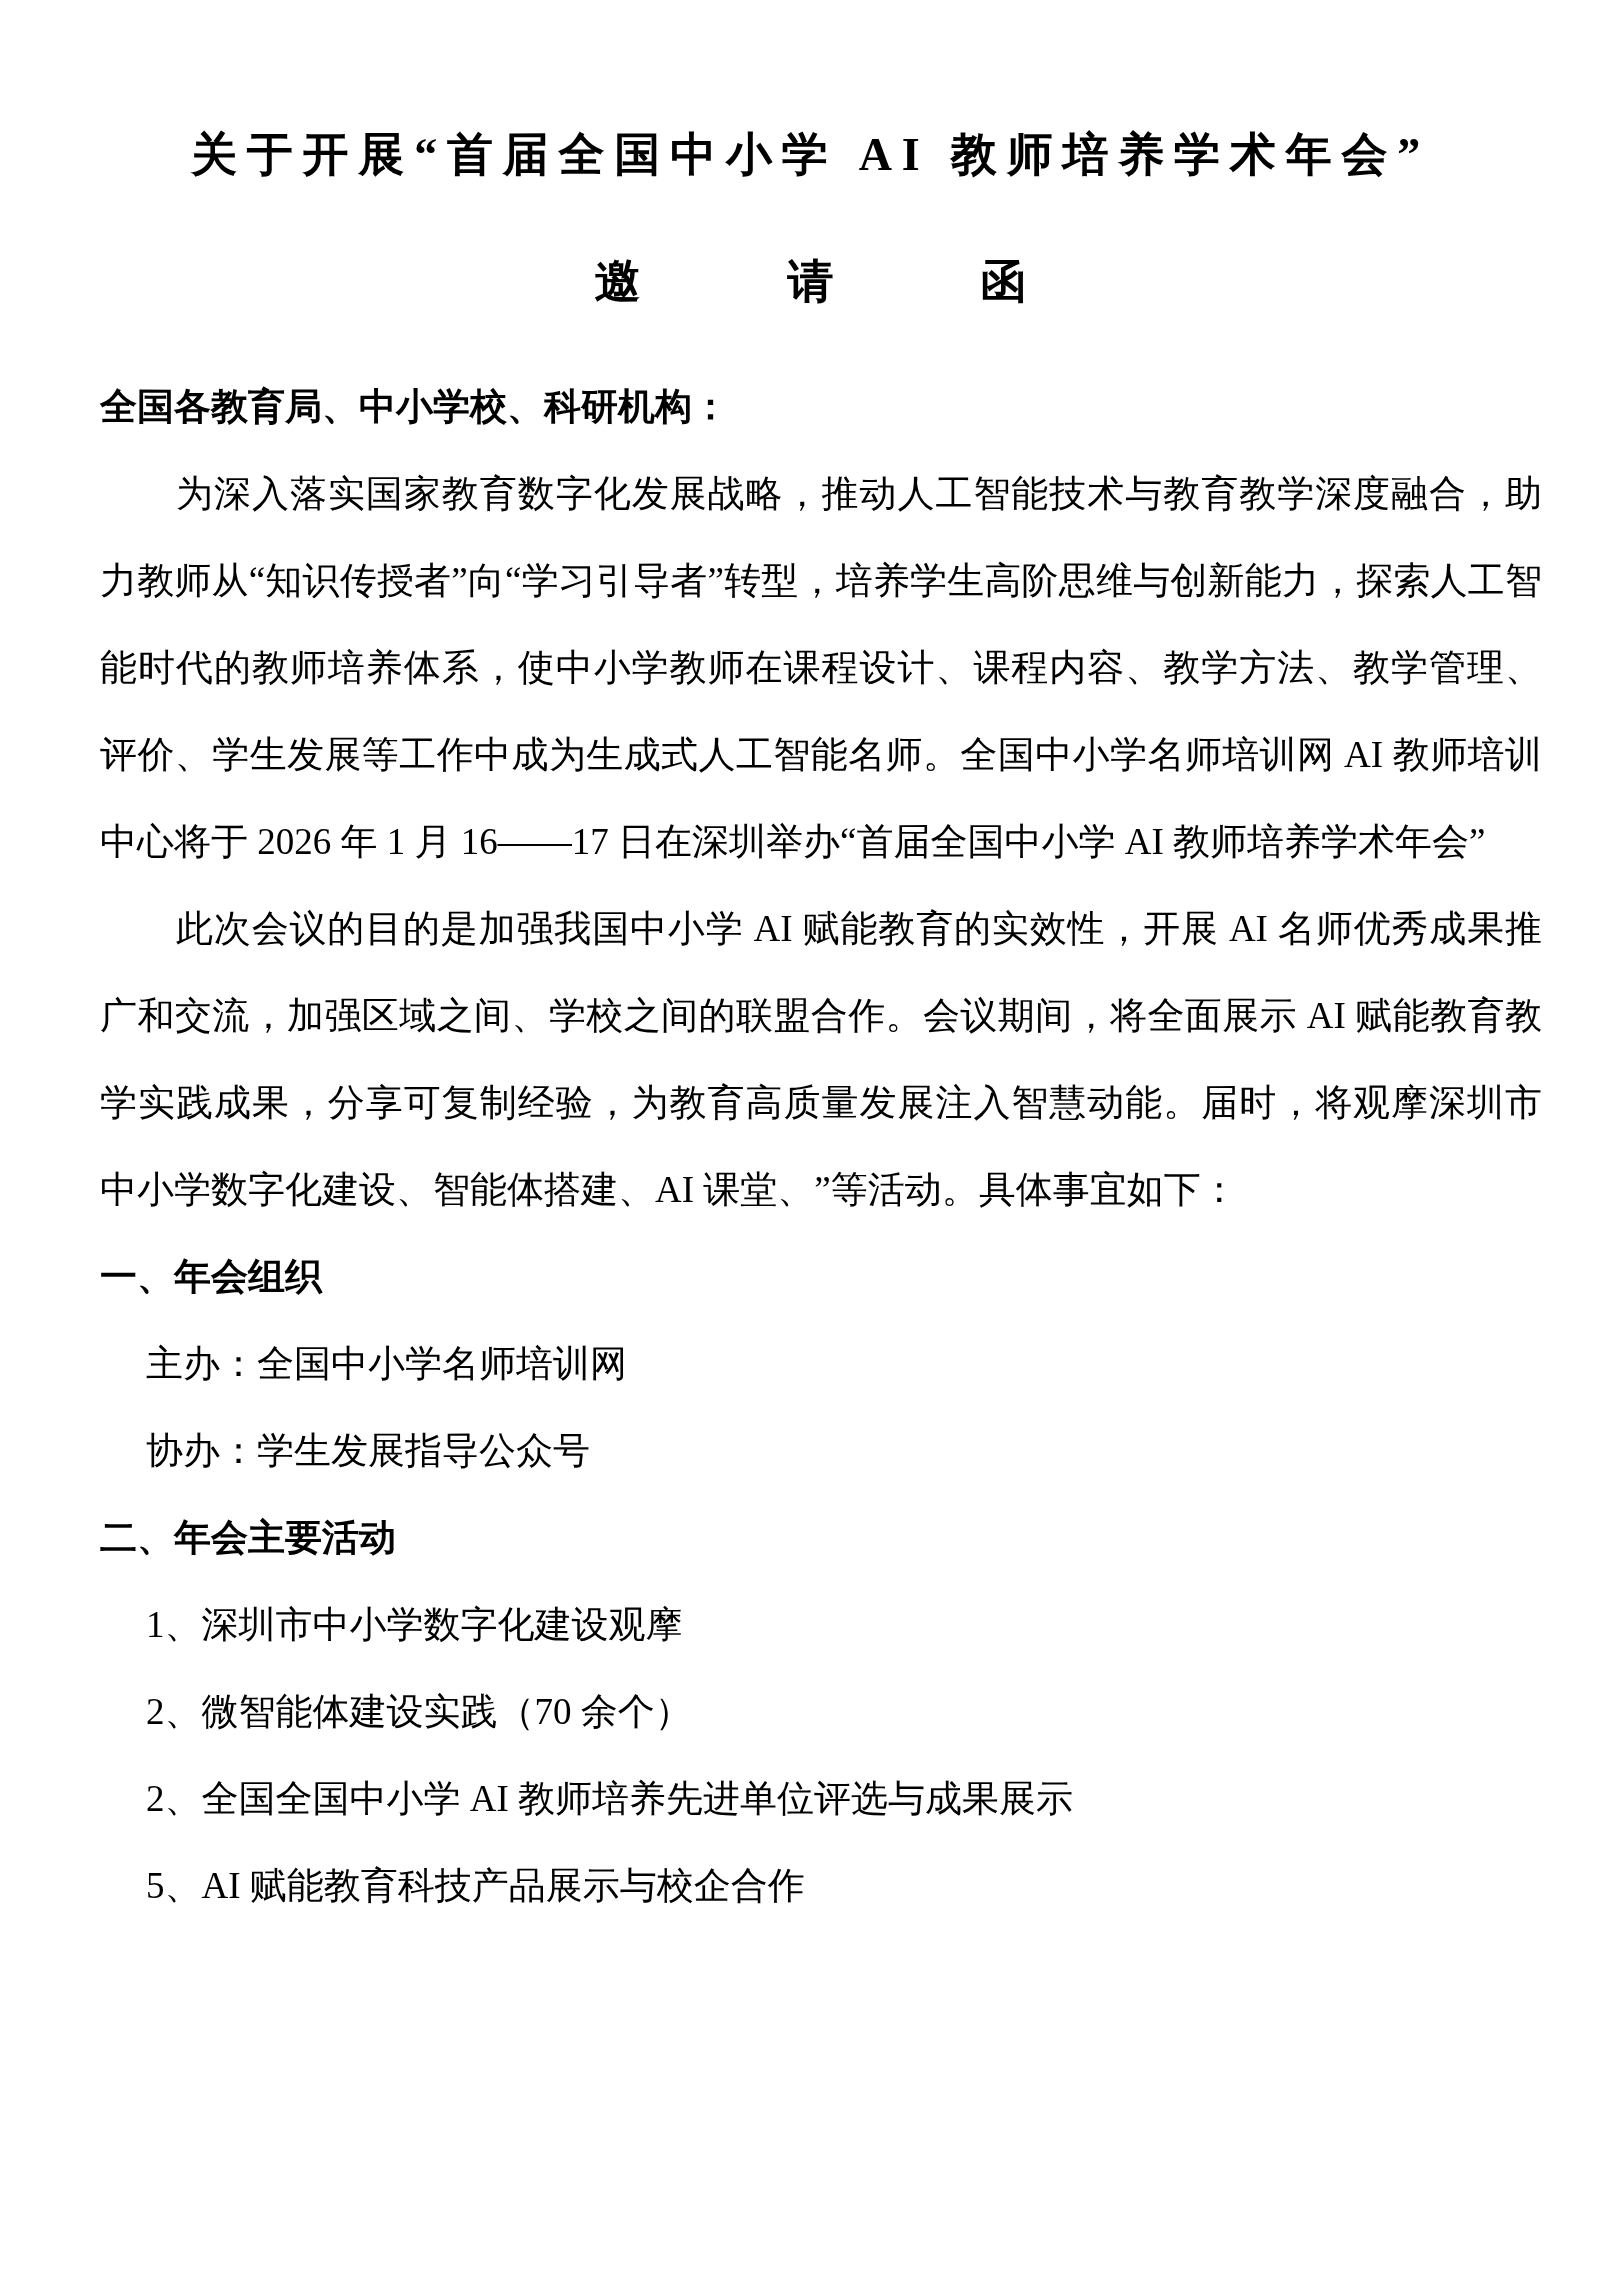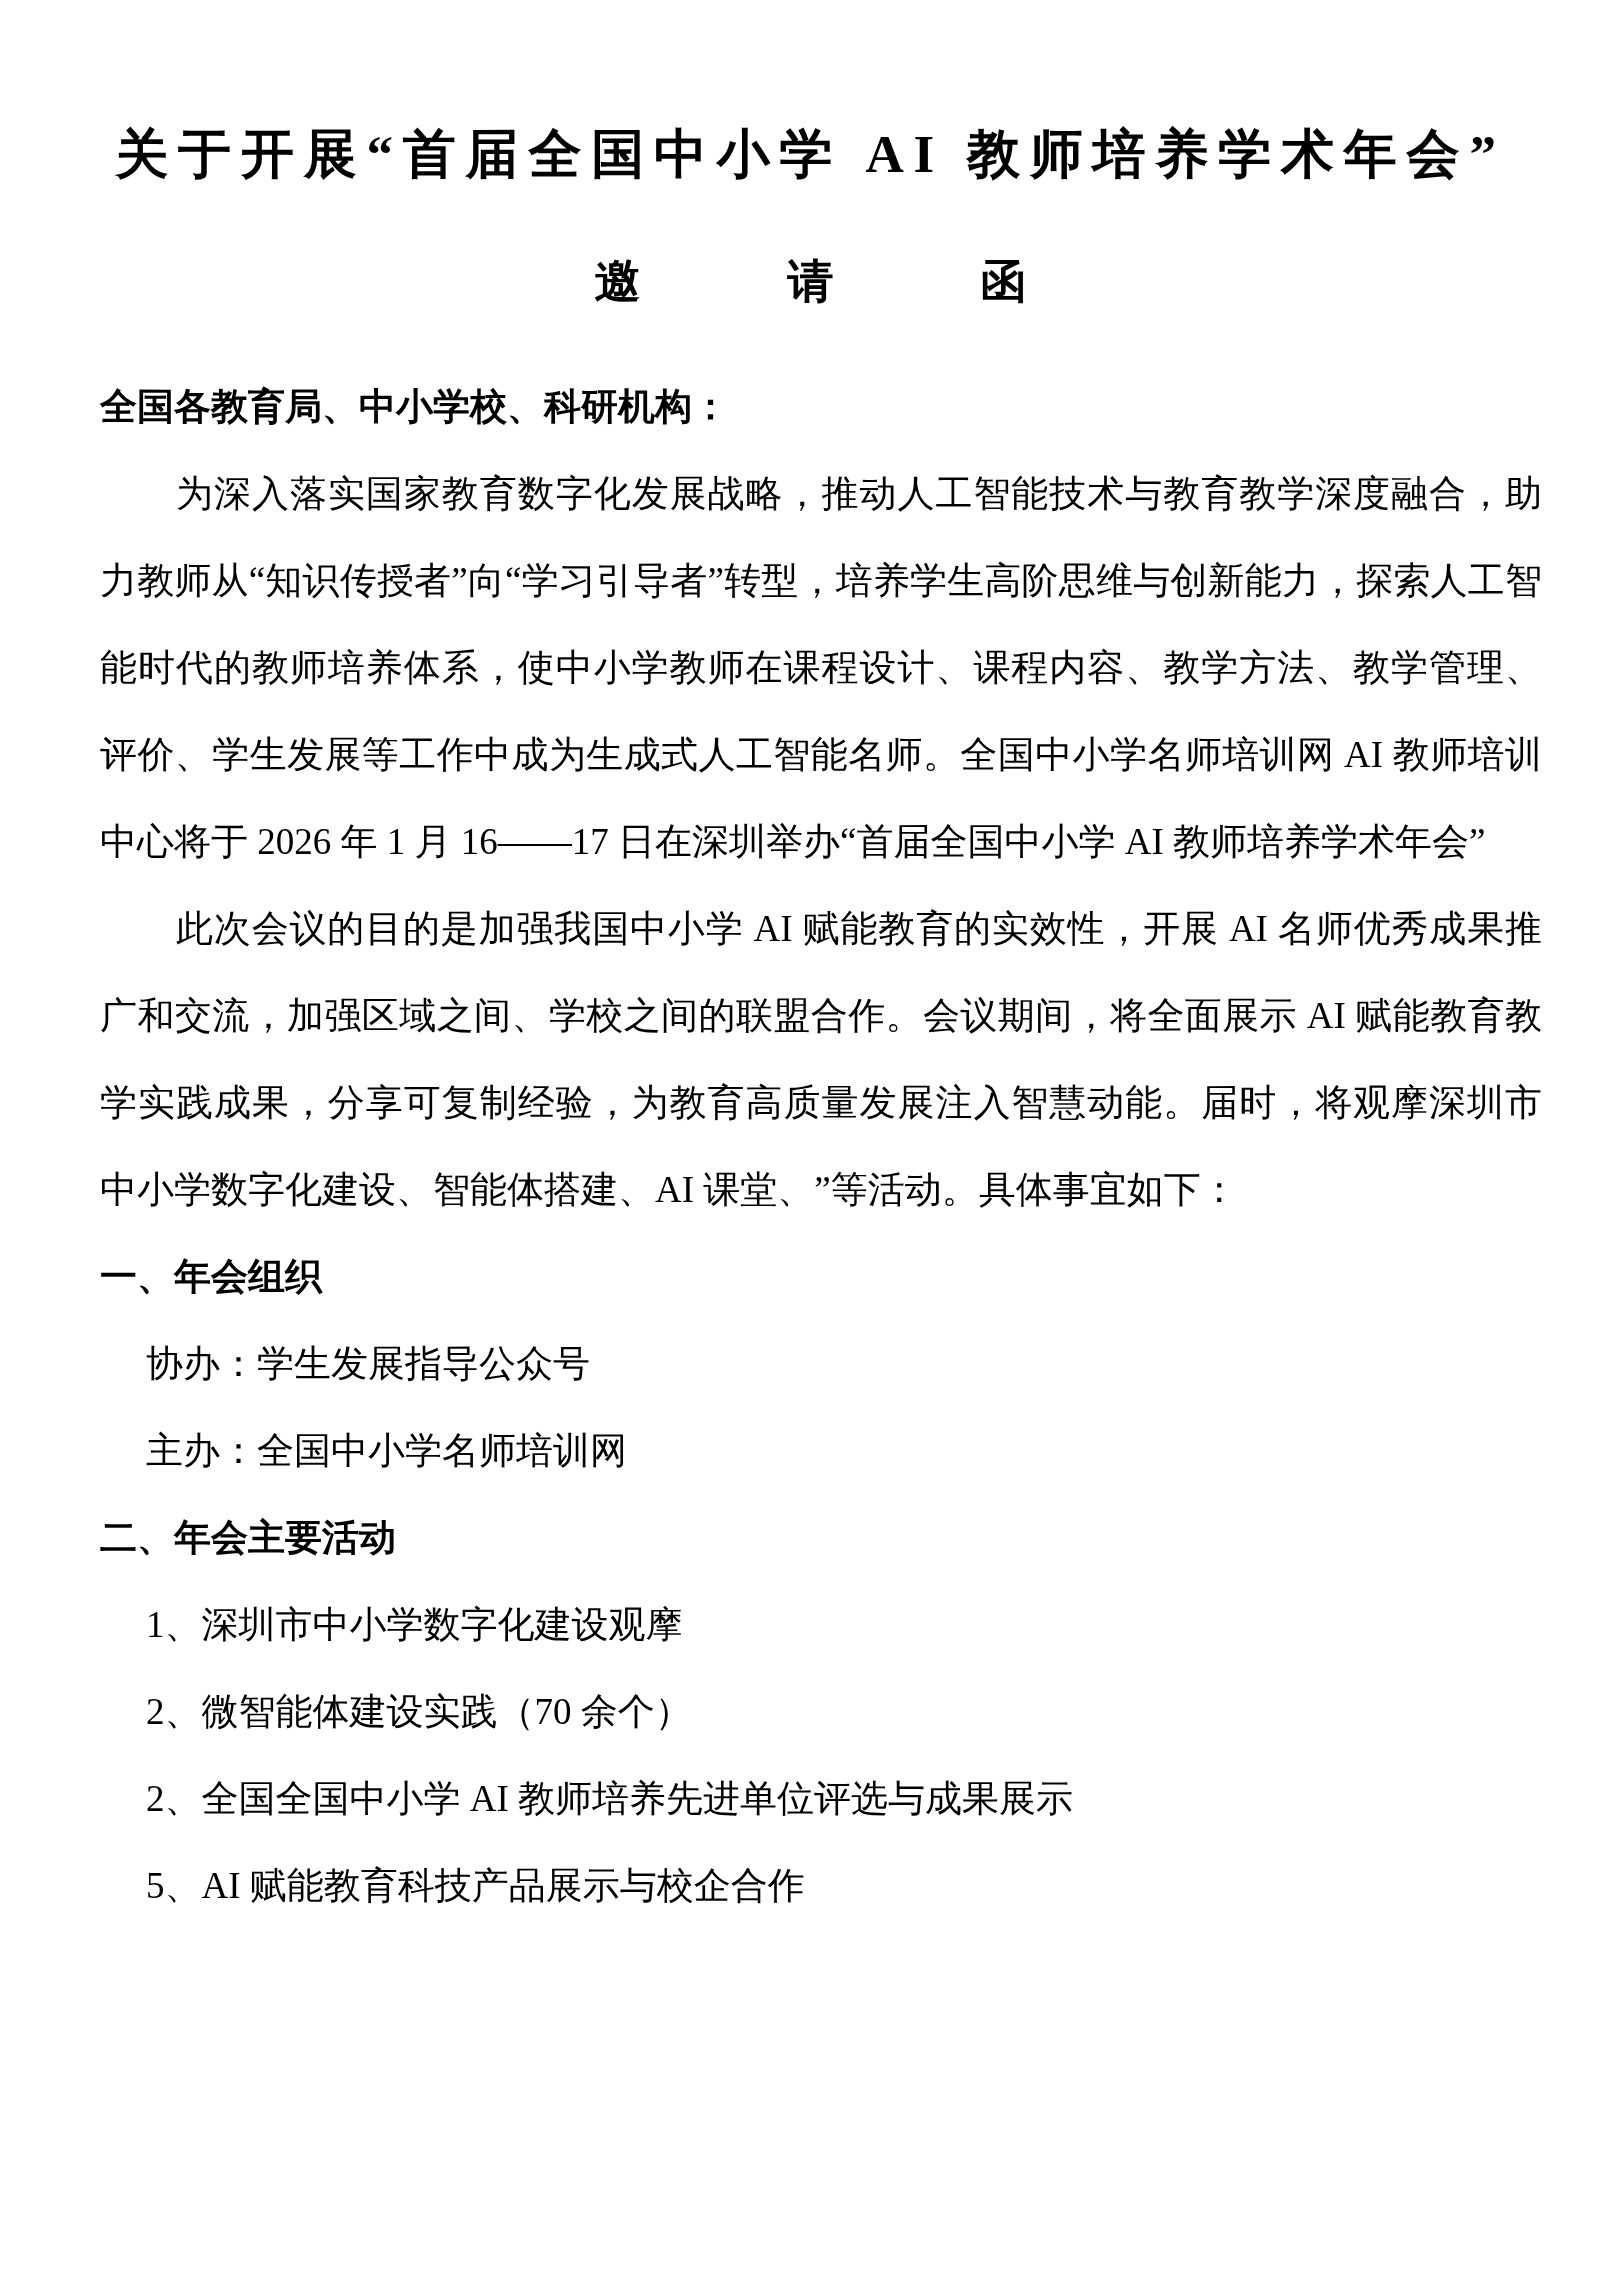--- a/index.html
+++ b/index.html
@@ -13,21 +13,21 @@
     font-family: "Liberation Serif", "DejaVu Serif", serif;
   }
   .page {
     width: 100%;
     height: 100%;
     background: #ffffff;
   }
   .doc-title {
     margin-top: 125px;
     text-align: center;
-    font-size: 53px;
+    font-size: 46px;
     font-weight: bold;
     letter-spacing: 9.8px;
     line-height: 59px;
     white-space: nowrap;
   }
   .doc-subtitle {
     margin-top: 71px;
     display: flex;
     justify-content: center;
     gap: 147px;
@@ -63,23 +63,23 @@
   <div class="doc-body">
 
     <p class="salutation">全国各教育局、中小学校、科研机构：</p>
 
     <p class="para">为深入落实国家教育数字化发展战略，推动人工智能技术与教育教学深度融合，助力教师从“知识传授者”向“学习引导者”转型，培养学生高阶思维与创新能力，探索人工智能时代的教师培养体系，使中小学教师在课程设计、课程内容、教学方法、教学管理、评价、学生发展等工作中成为生成式人工智能名师。全国中小学名师培训网 AI 教师培训中心将于 2026 年 1 月 16——17 日在深圳举办“首届全国中小学 AI 教师培养学术年会”</p>
 
     <p class="para">此次会议的目的是加强我国中小学 AI 赋能教育的实效性，开展 AI 名师优秀成果推广和交流，加强区域之间、学校之间的联盟合作。会议期间，将全面展示 AI 赋能教育教学实践成果，分享可复制经验，为教育高质量发展注入智慧动能。届时，将观摩深圳市中小学数字化建设、智能体搭建、AI 课堂、”等活动。具体事宜如下：</p>
 
     <h2 class="sec-heading">一、年会组织</h2>
 
+    <p class="sub-item">主办：全国中小学名师培训网</p>
+
     <p class="sub-item">协办：学生发展指导公众号</p>
-
-    <p class="sub-item">主办：全国中小学名师培训网</p>
 
     <h2 class="sec-heading">二、年会主要活动</h2>
 
     <p class="sub-item">1、深圳市中小学数字化建设观摩</p>
 
     <p class="sub-item">2、微智能体建设实践（70 余个）</p>
 
     <p class="sub-item">2、全国全国中小学 AI 教师培养先进单位评选与成果展示</p>
 
 

